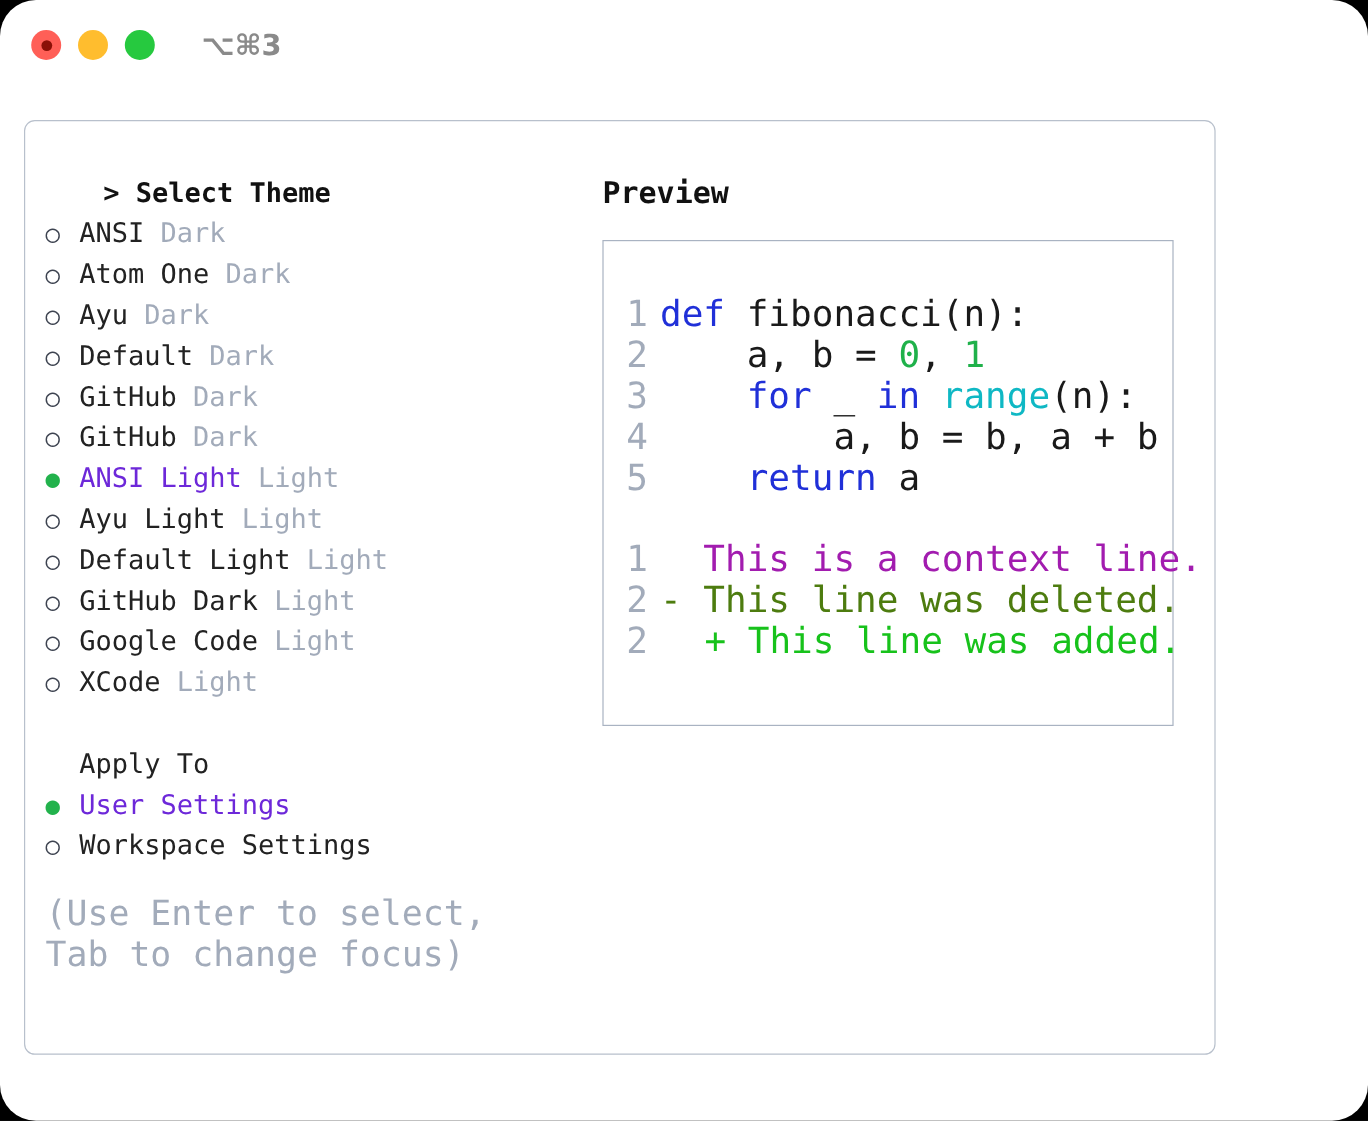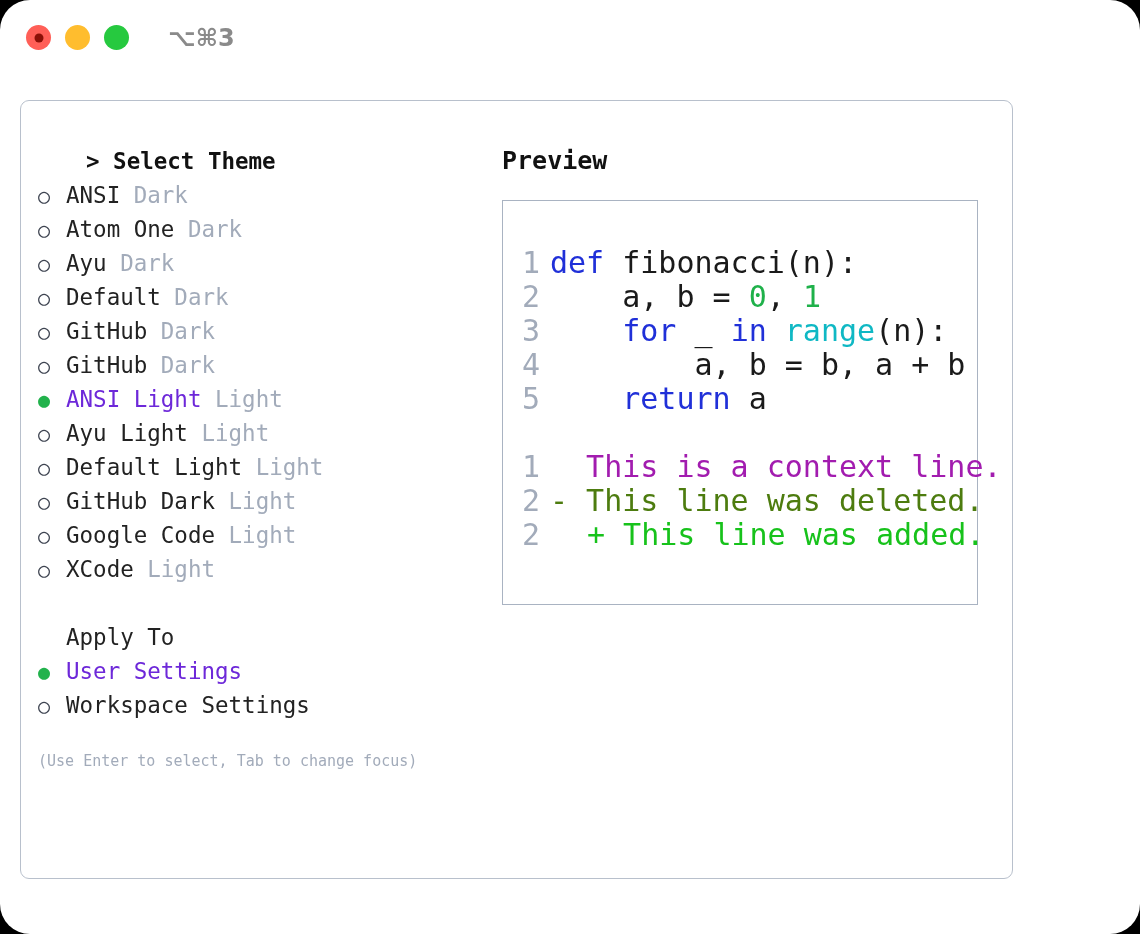--- a/index.html
+++ b/index.html
@@ -127,21 +127,21 @@
   }
   .marker.sel { color: #22b24c; }
 
   .name      { color: #222222; }
   .name.sel  { color: #6d28d9; }
   .tag       { color: #a2abba; }
   .spacer-md { height: 34px; }
 
   .hint {
     margin-top: 22px;
-    font-size: 15px;
+    font-size: 29px;
     line-height: 34px;
     color: #a2abba;
     width: 420px;
   }
 
   
   .right-col {
     position: absolute;
     left: 481px;
     top: 43px;

